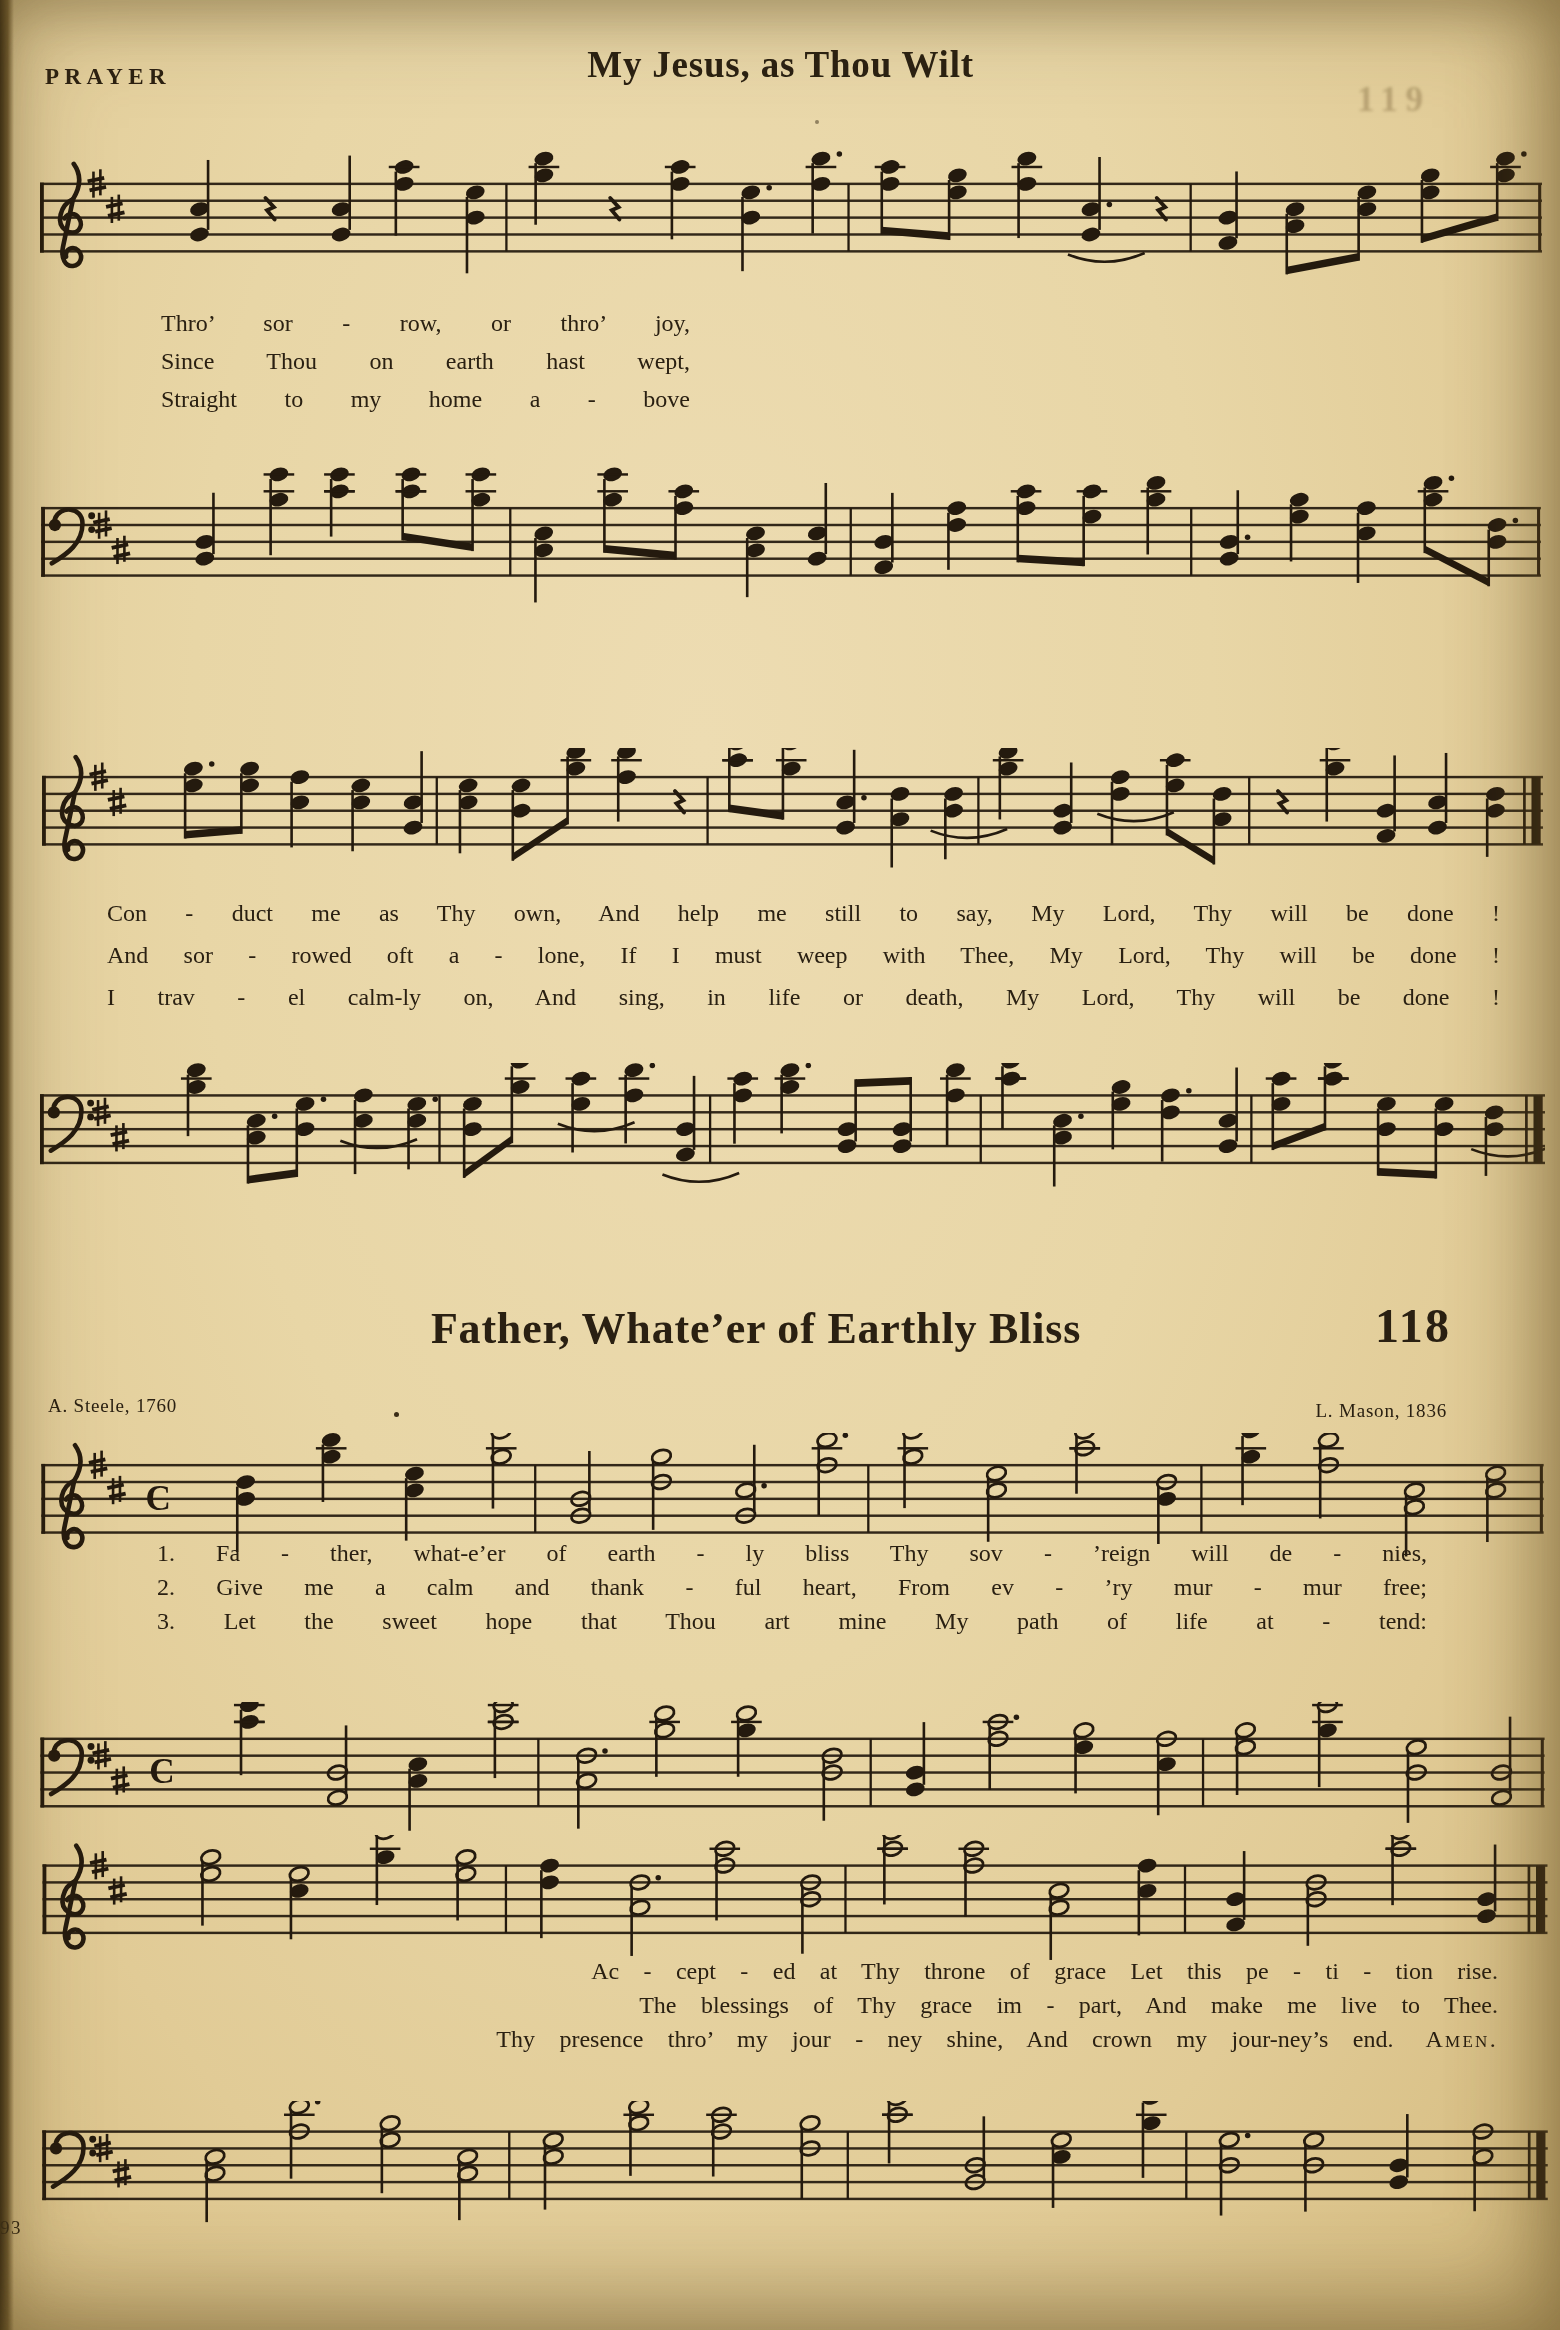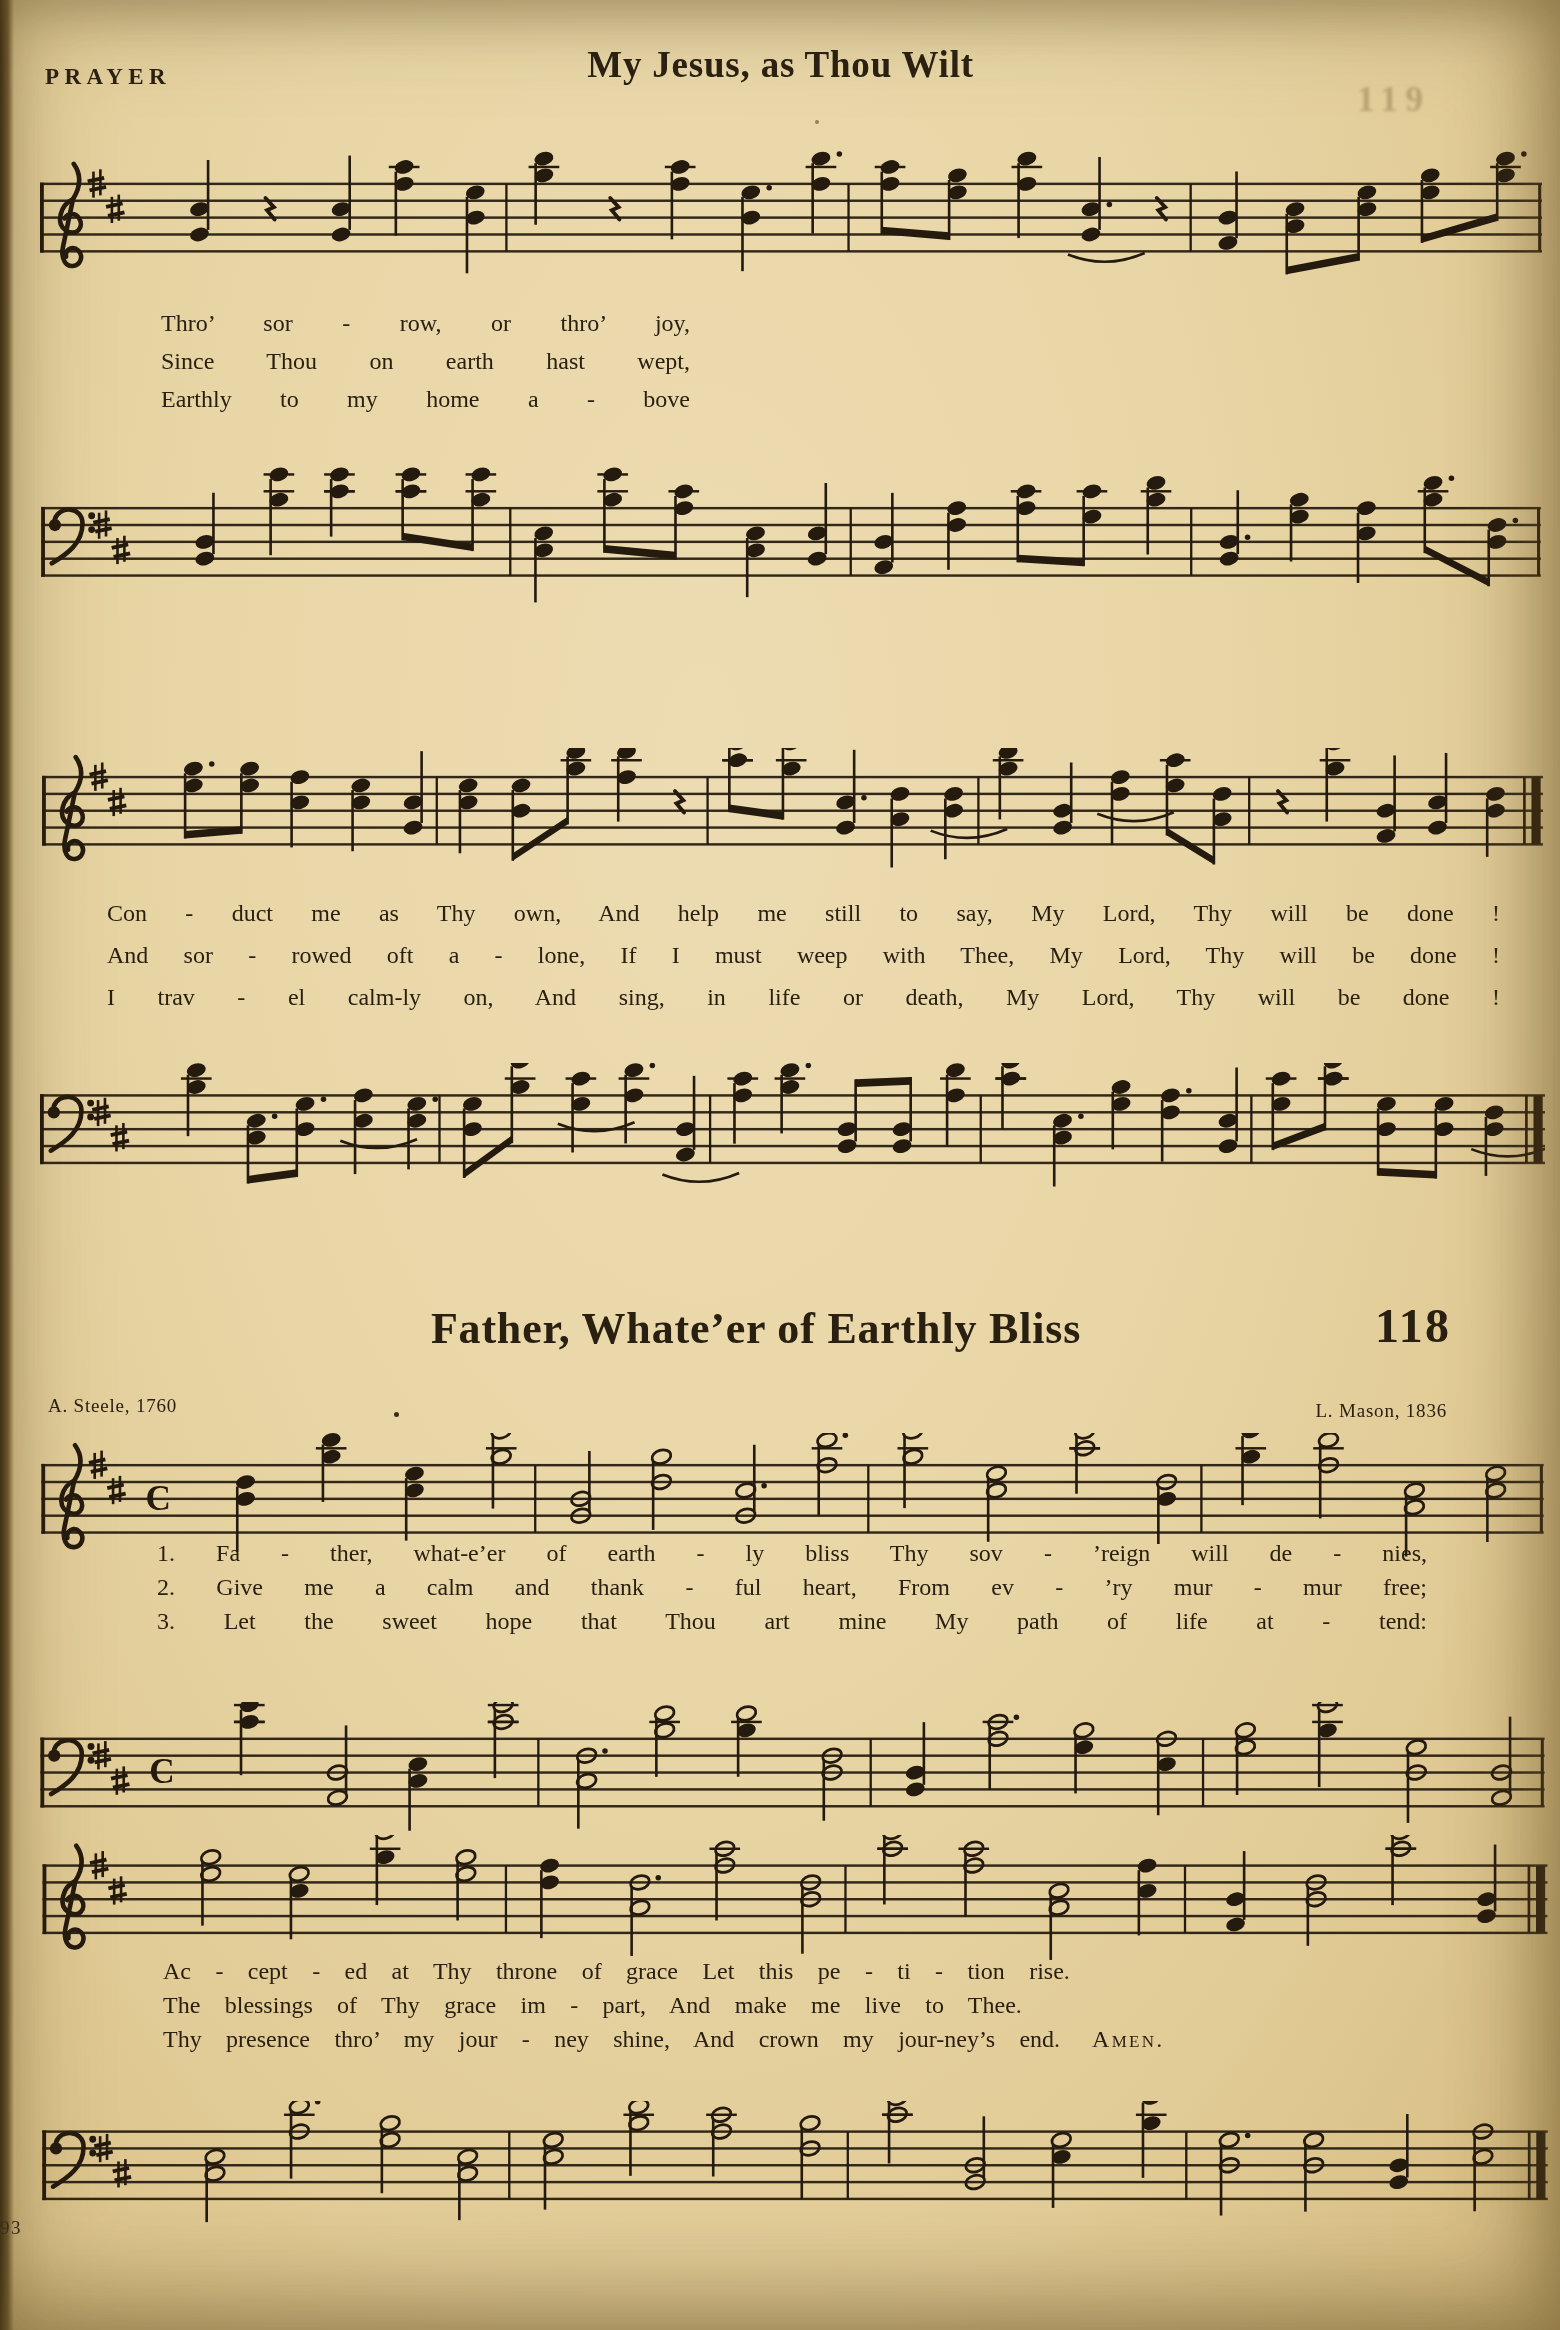--- a/index.html
+++ b/index.html
@@ -25,21 +25,21 @@
   .lyrics-wide{position:absolute;left:107px;top:892px;width:1393px;}
   .lyrics-wide .lyr{line-height:42px;}
   .h118-title{position:absolute;left:0;top:1303px;width:1512px;text-align:center;
     font-size:44px;font-weight:bold;letter-spacing:0.8px;}
   .h118-number{position:absolute;left:1375px;top:1298px;font-size:48px;font-weight:600;letter-spacing:2.3px;}
   .attr-left{position:absolute;left:48px;top:1395px;font-size:19px;letter-spacing:0.8px;}
   .attr-right{position:absolute;right:114px;top:1400px;font-size:19px;letter-spacing:0.8px;text-align:center;}
   .verses-a{position:absolute;left:157px;top:1536px;width:1270px;}
   .verses-a .lyr{font-size:24px;line-height:34px;}
   .verses-b{position:absolute;left:163px;top:1954px;width:1335px;}
-  .verses-b .lyr{font-size:24px;line-height:34px;text-align:left;text-align-last:auto;word-spacing:18.4px;}
+  .verses-b .lyr{font-size:24px;line-height:34px;text-align:right;text-align-last:auto;word-spacing:18.4px;}
   .amen{font-variant:small-caps;letter-spacing:2.3px;margin-left:32px;}
   .page-number{position:absolute;left:0;top:2217px;width:1561px;
     font-size:19px;letter-spacing:1.5px;}
   .speck{position:absolute;background:#3a2c16;border-radius:50%;}
 </style>
 </head>
 <body>
 
 <div class="page">
   <div class="edge-left"></div>
@@ -149,21 +149,21 @@
       <rect x="1890.3952584393696" y="24.4" width="40" height="3.2" fill="#241a0e"></rect>
       <rect x="1897.8952584393696" y="21" width="3.4" height="75.460075866431" fill="#241a0e"></rect>
       <circle cx="1934.3952584393696" cy="9" r="3.6" fill="#241a0e"></circle>
       <polygon points="1801.4991528528183,124.91767942160368 1899.5952584393697,96.460075866431 1899.5952584393697,86.460075866431 1801.4991528528183,114.91767942160368" fill="#241a0e"></polygon>
     </svg>
 
   <div class="cols">
     <div class="col2">
       <div class="lyr">Thro’ sor - row, or thro’ joy,</div>
       <div class="lyr">Since Thou on earth hast wept,</div>
-      <div class="lyr">Earthly to my home a - bove</div>
+      <div class="lyr">Straight to my home a - bove</div>
     </div>
   </div>
 
   <svg class="music" id="sys-b" style="left:40px;top:453px" width="1502" height="180" viewBox="0 0 1958 235">
       <rect x="0" y="70.4" width="1958" height="3.2" fill="#241a0e" opacity="0.93"></rect>
       <rect x="0" y="92.4" width="1958" height="3.2" fill="#241a0e" opacity="0.93"></rect>
       <rect x="0" y="114.4" width="1958" height="3.2" fill="#241a0e" opacity="0.93"></rect>
       <rect x="0" y="136.4" width="1958" height="3.2" fill="#241a0e" opacity="0.93"></rect>
       <rect x="0" y="158.4" width="1958" height="3.2" fill="#241a0e" opacity="0.93"></rect>
       <rect x="0" y="70.4" width="5" height="91.2" fill="#241a0e"></rect>

